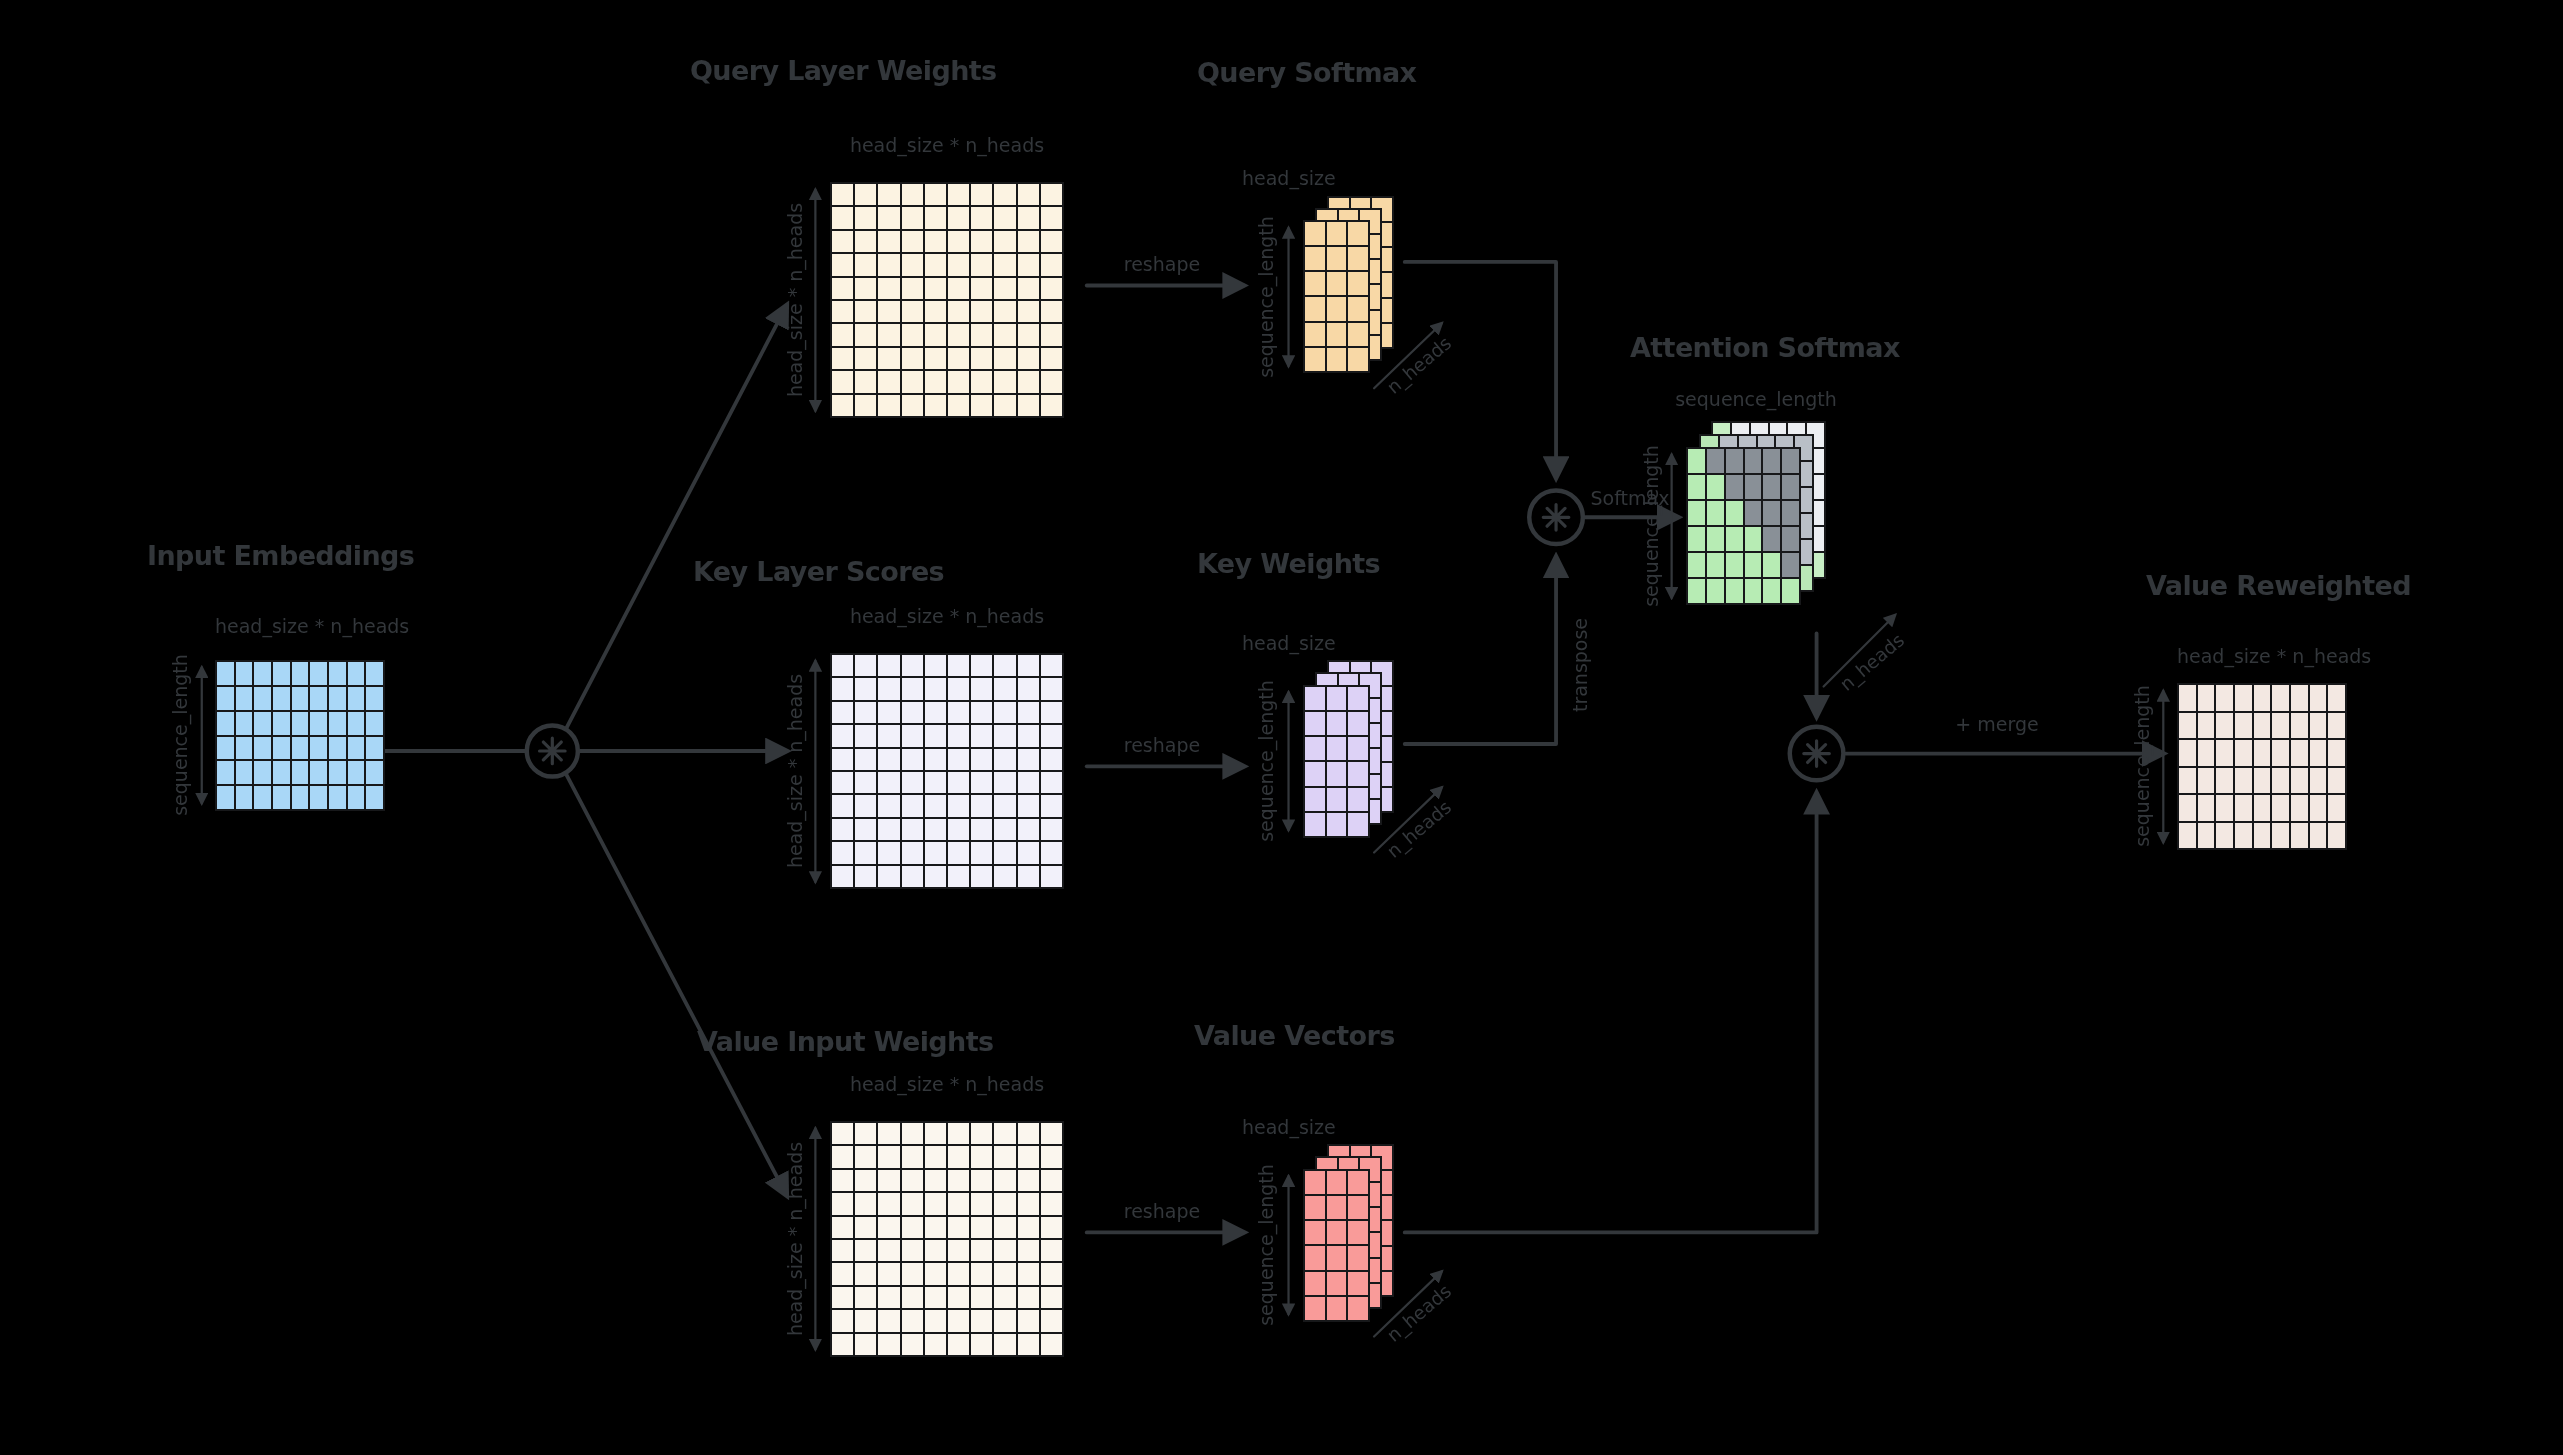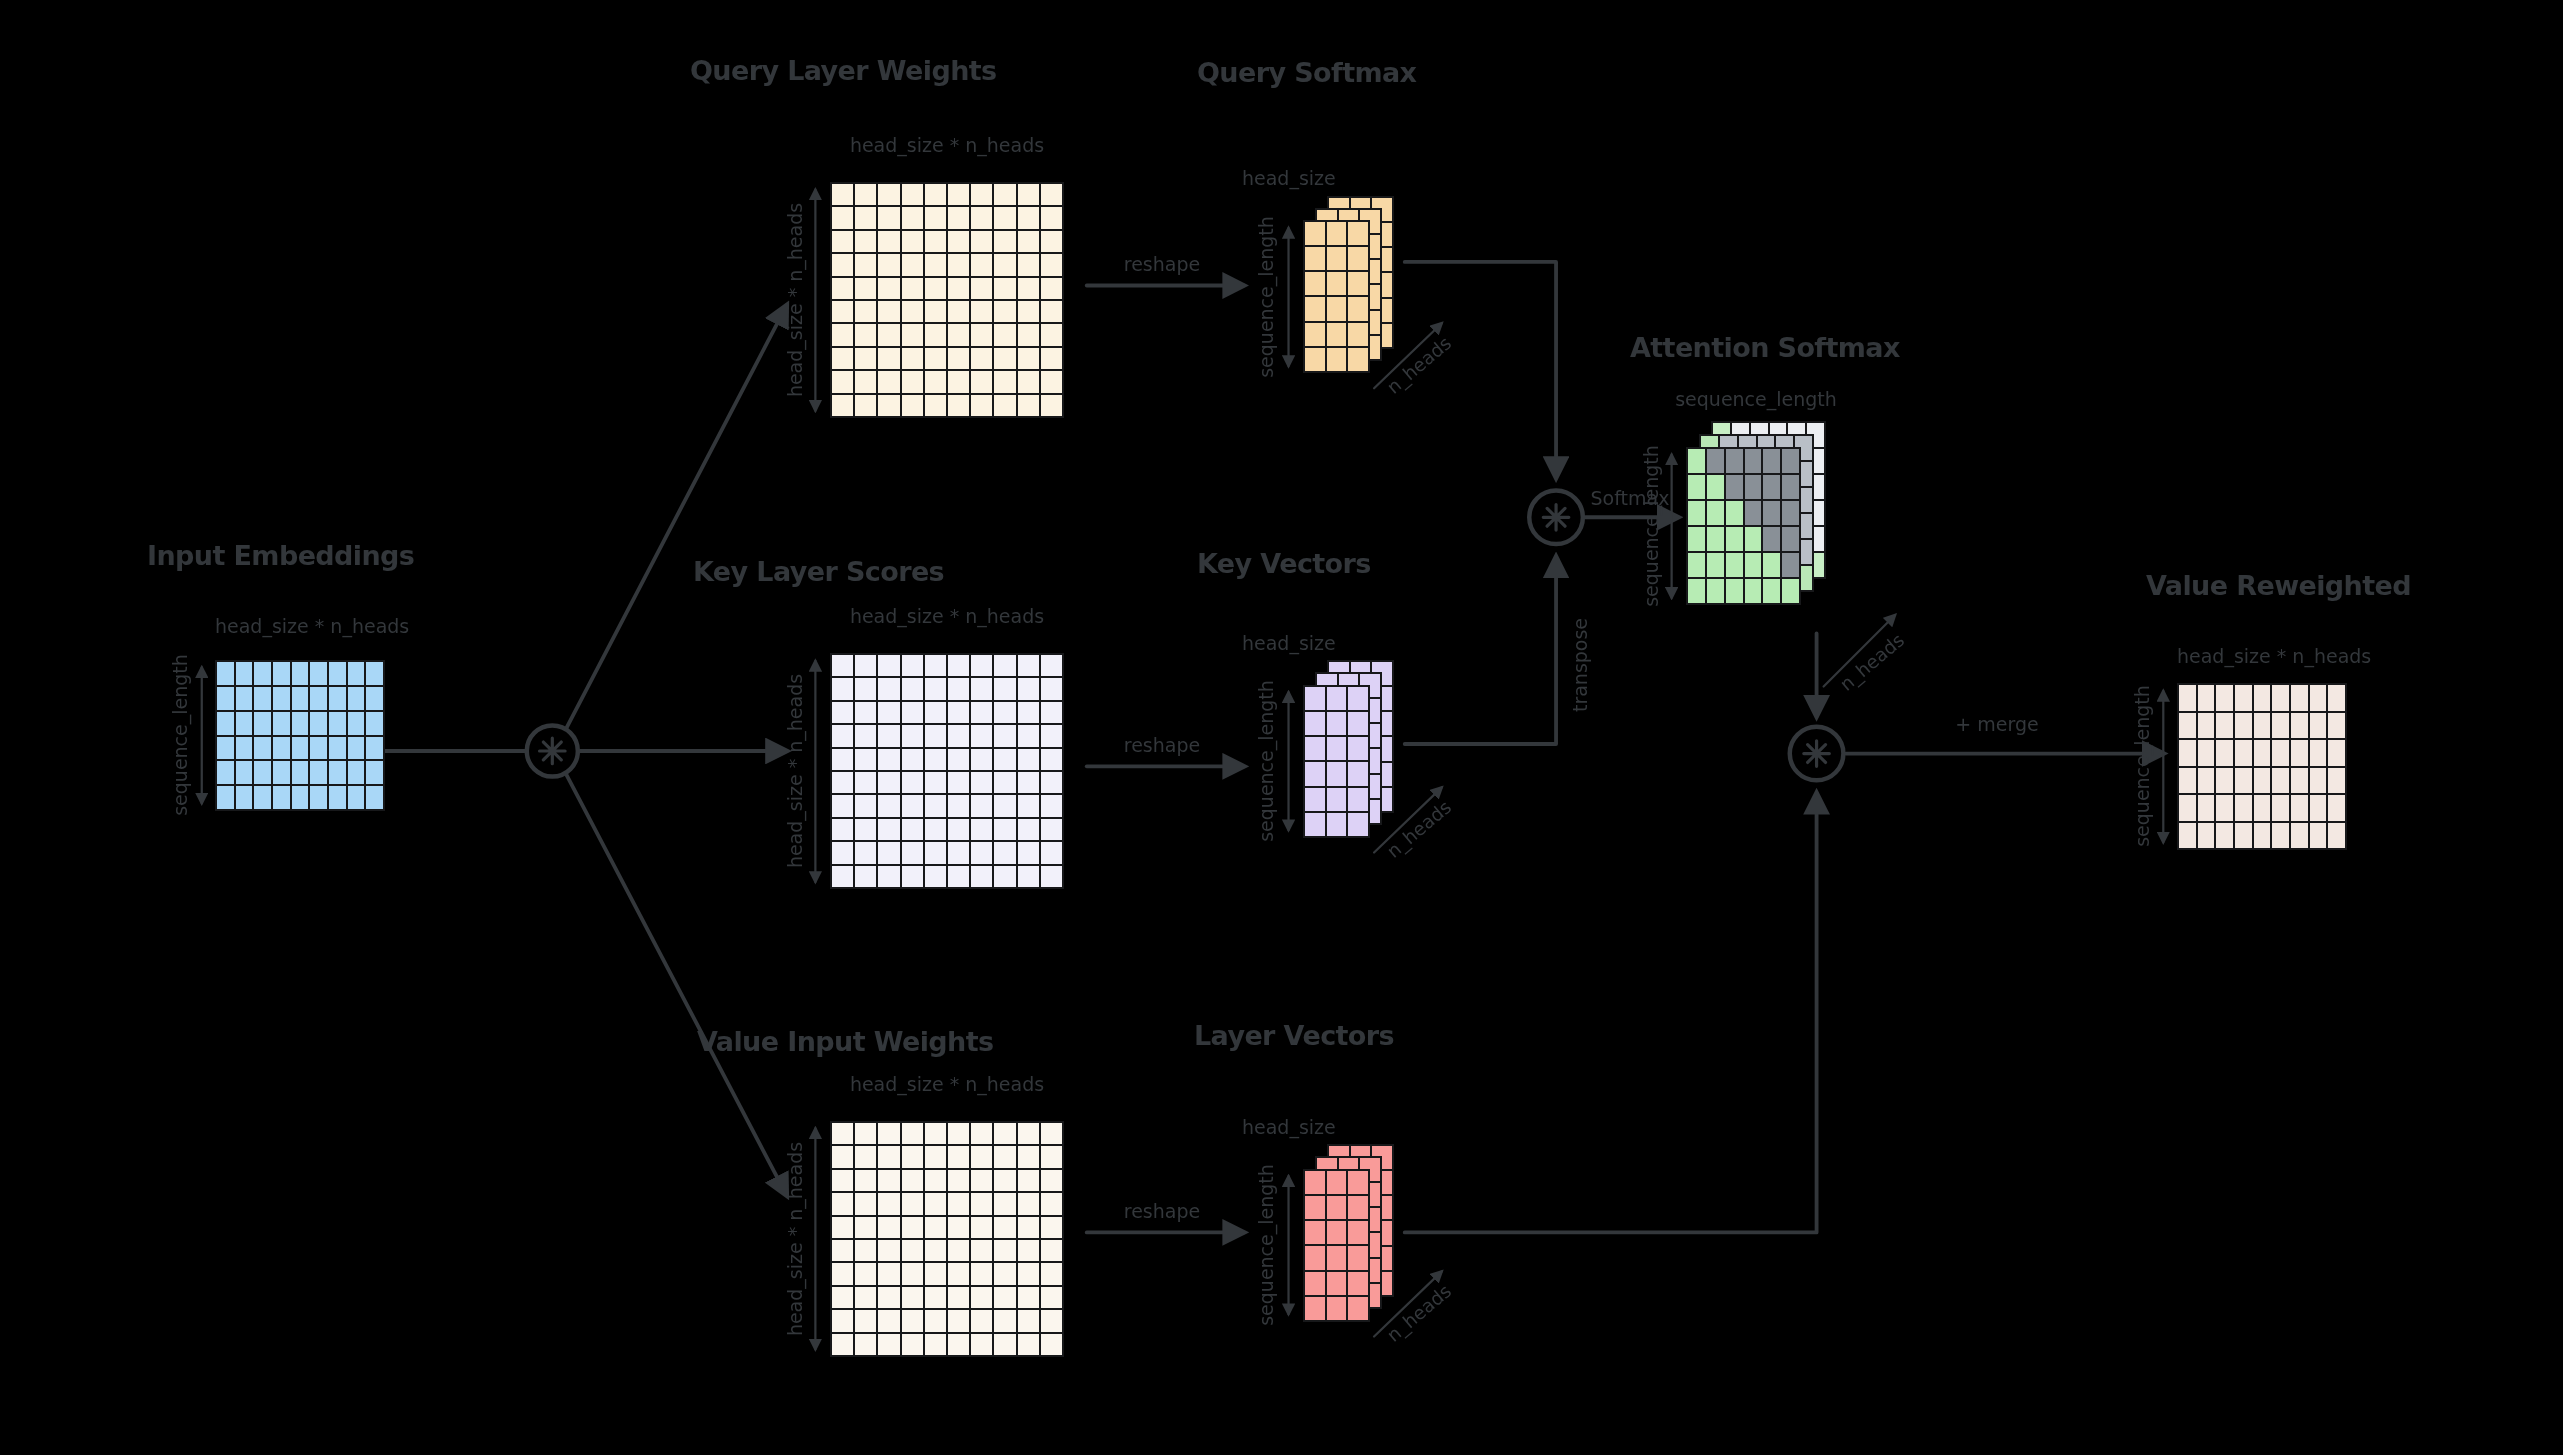--- a/index.html
+++ b/index.html
@@ -71,22 +71,22 @@
       <path d="M2152 2093 L2258 1991" marker-end="url(#dh)"></path>
       <path d="M2856 1075 L2968 963" marker-end="url(#dh)"></path>
     </g>
   </svg>
 
   <div class="title" style="left:147px;top:540px;">Input Embeddings</div>
   <div class="title" style="left:690px;top:55px;">Query Layer Weights</div>
   <div class="title" style="left:693px;top:556px;">Key Layer Scores</div>
   <div class="title" style="left:697px;top:1026px;">Value Input Weights</div>
   <div class="title" style="left:1197px;top:57px;">Query Softmax</div>
-  <div class="title" style="left:1197px;top:548px;">Key Vectors</div>
-  <div class="title" style="left:1194px;top:1020px;">Layer Vectors</div>
+  <div class="title" style="left:1197px;top:548px;">Key Weights</div>
+  <div class="title" style="left:1194px;top:1020px;">Value Vectors</div>
   <div class="title" style="left:1630px;top:332px;">Attention Softmax</div>
   <div class="title" style="left:2146px;top:570px;">Value Reweighted</div>
 
   <div class="lbl tc" style="left:215px;top:615px;width:170px;">head_size * n_heads</div>
   <div class="lbl tc" style="left:830px;top:134px;width:234px;">head_size * n_heads</div>
   <div class="lbl tc" style="left:830px;top:605px;width:234px;">head_size * n_heads</div>
   <div class="lbl tc" style="left:830px;top:1073px;width:234px;">head_size * n_heads</div>
   <div class="lbl tc" style="left:2177px;top:645px;width:170px;">head_size * n_heads</div>
   <div class="lbl" style="left:1242px;top:167px;">head_size</div>
   <div class="lbl" style="left:1242px;top:632px;">head_size</div>

